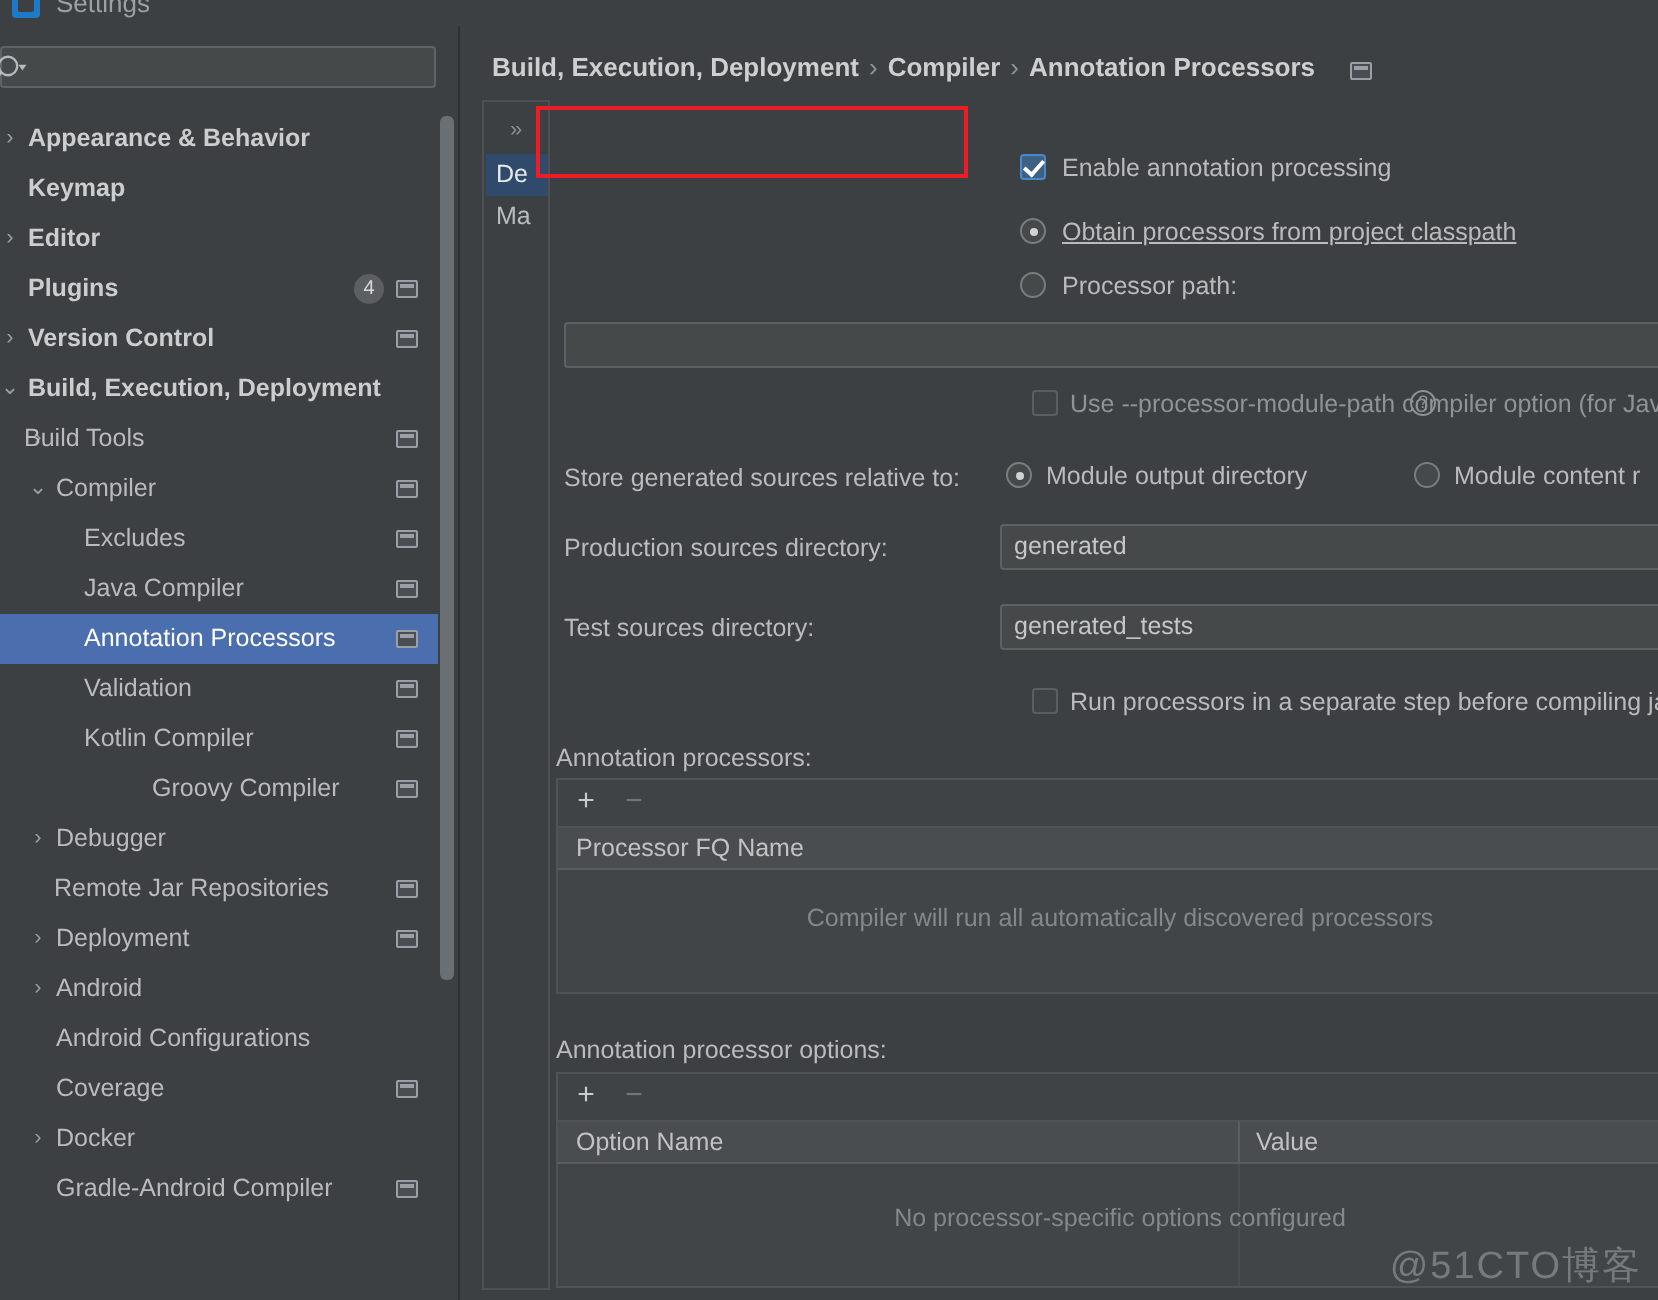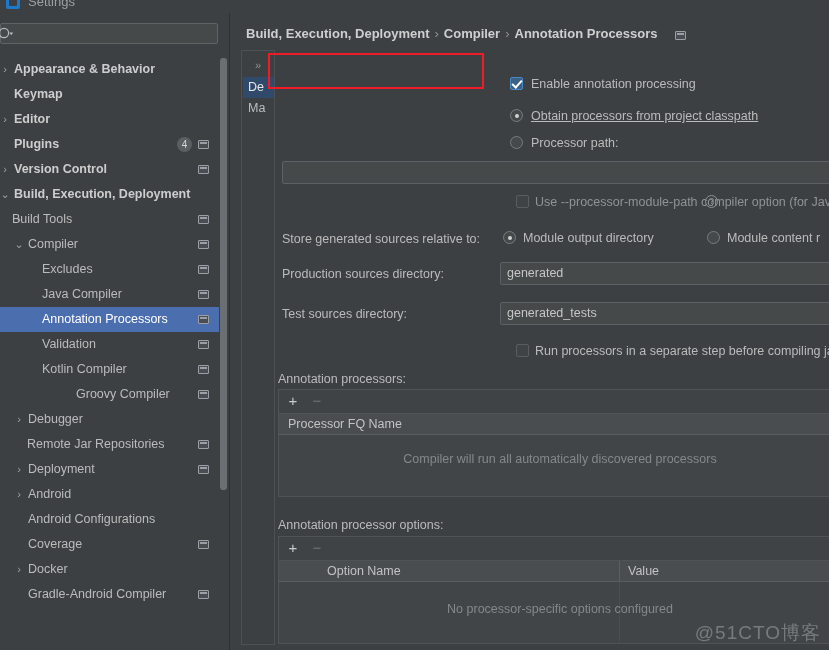--- a/index.html
+++ b/index.html
@@ -566,21 +566,21 @@
     </div>
 
     <div class="lab" style="left:48px; top:505px;">Annotation processor options:</div>
 
     <div class="tbl-toolbar" style="left:48px; top:523px; width:564px;">
       <div class="tb-plus" style="left:6px;">+</div>
       <div class="tb-minus" style="left:30px;">−</div>
     </div>
 
     <div class="tbl-head" style="left:48px; top:547px; width:564px;">
-      <div class="th" style="left:9px;margin-left:39px;">Option Name</div>
+      <div class="th" style="left:9px;">Option Name</div>
       <div class="vdiv" style="left:340px;"></div>
       <div class="th" style="left:349px;">Value</div>
     </div>
 
     <div class="tbl-body" style="left:48px; top:569px; width:564px; height:62px;">
       <div class="vdiv" style="left:340px;"></div>
       <div class="tbl-empty" style="top:20px;">No processor-specific options configured</div>
     </div>
 
   </div>

